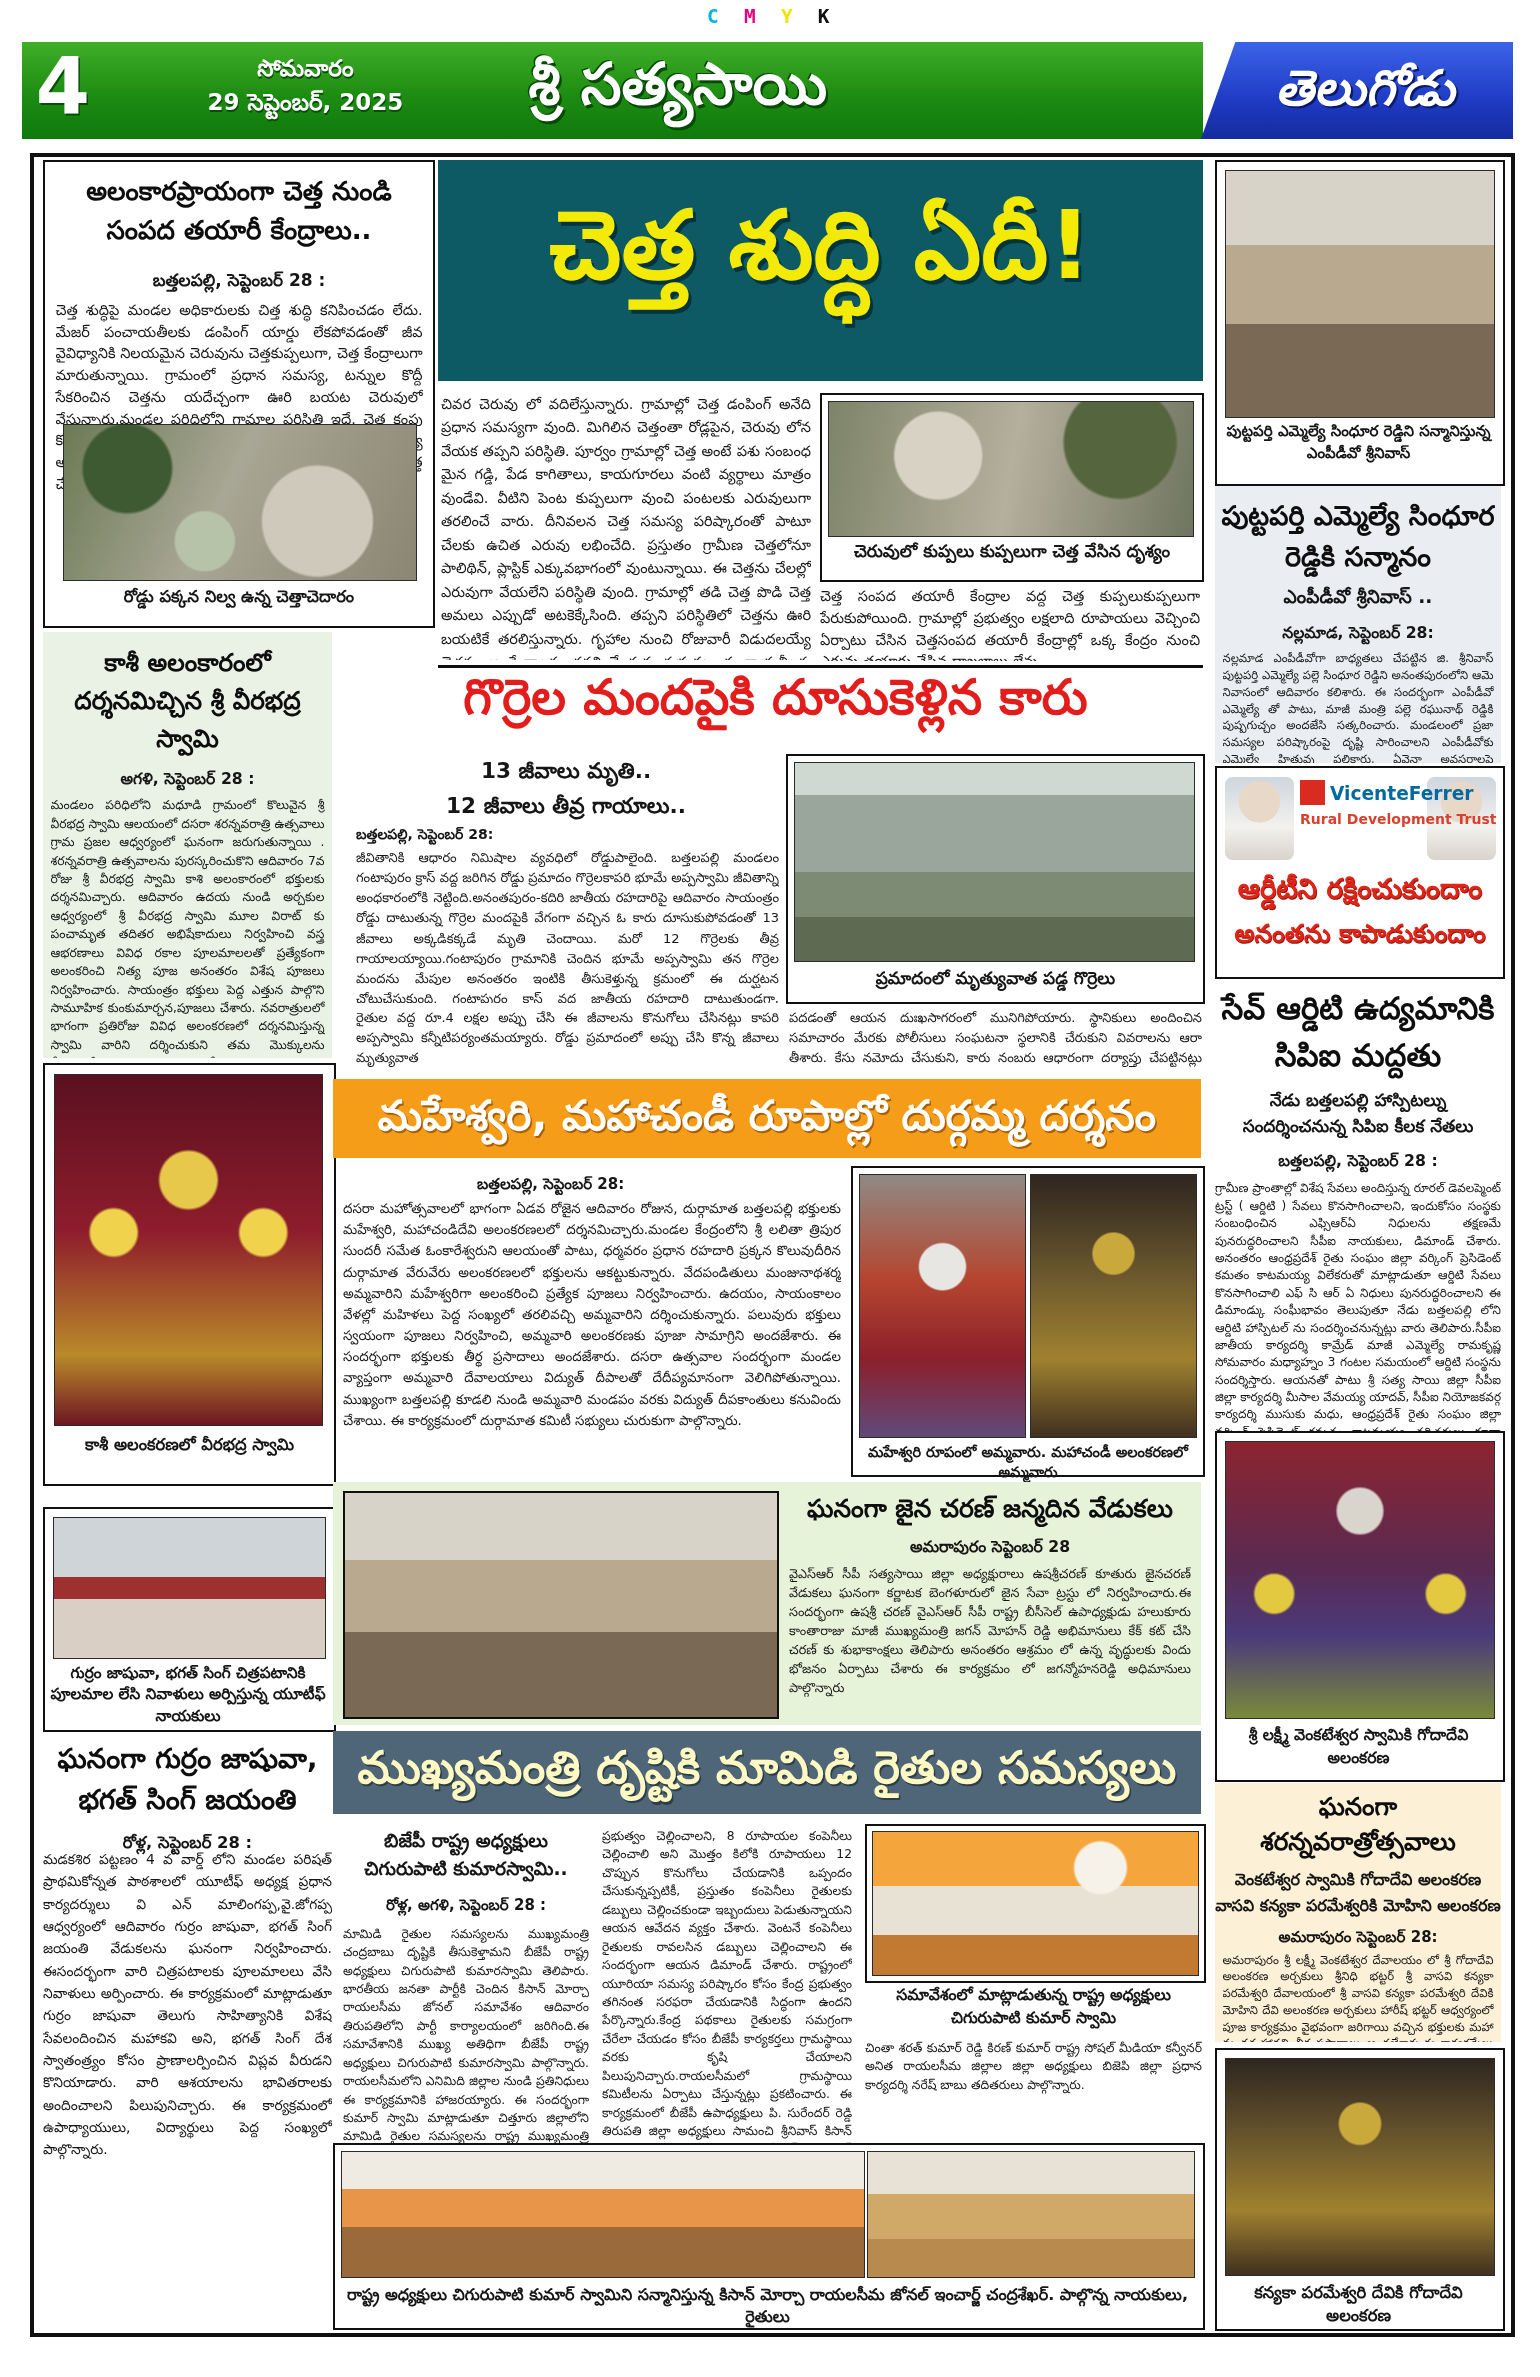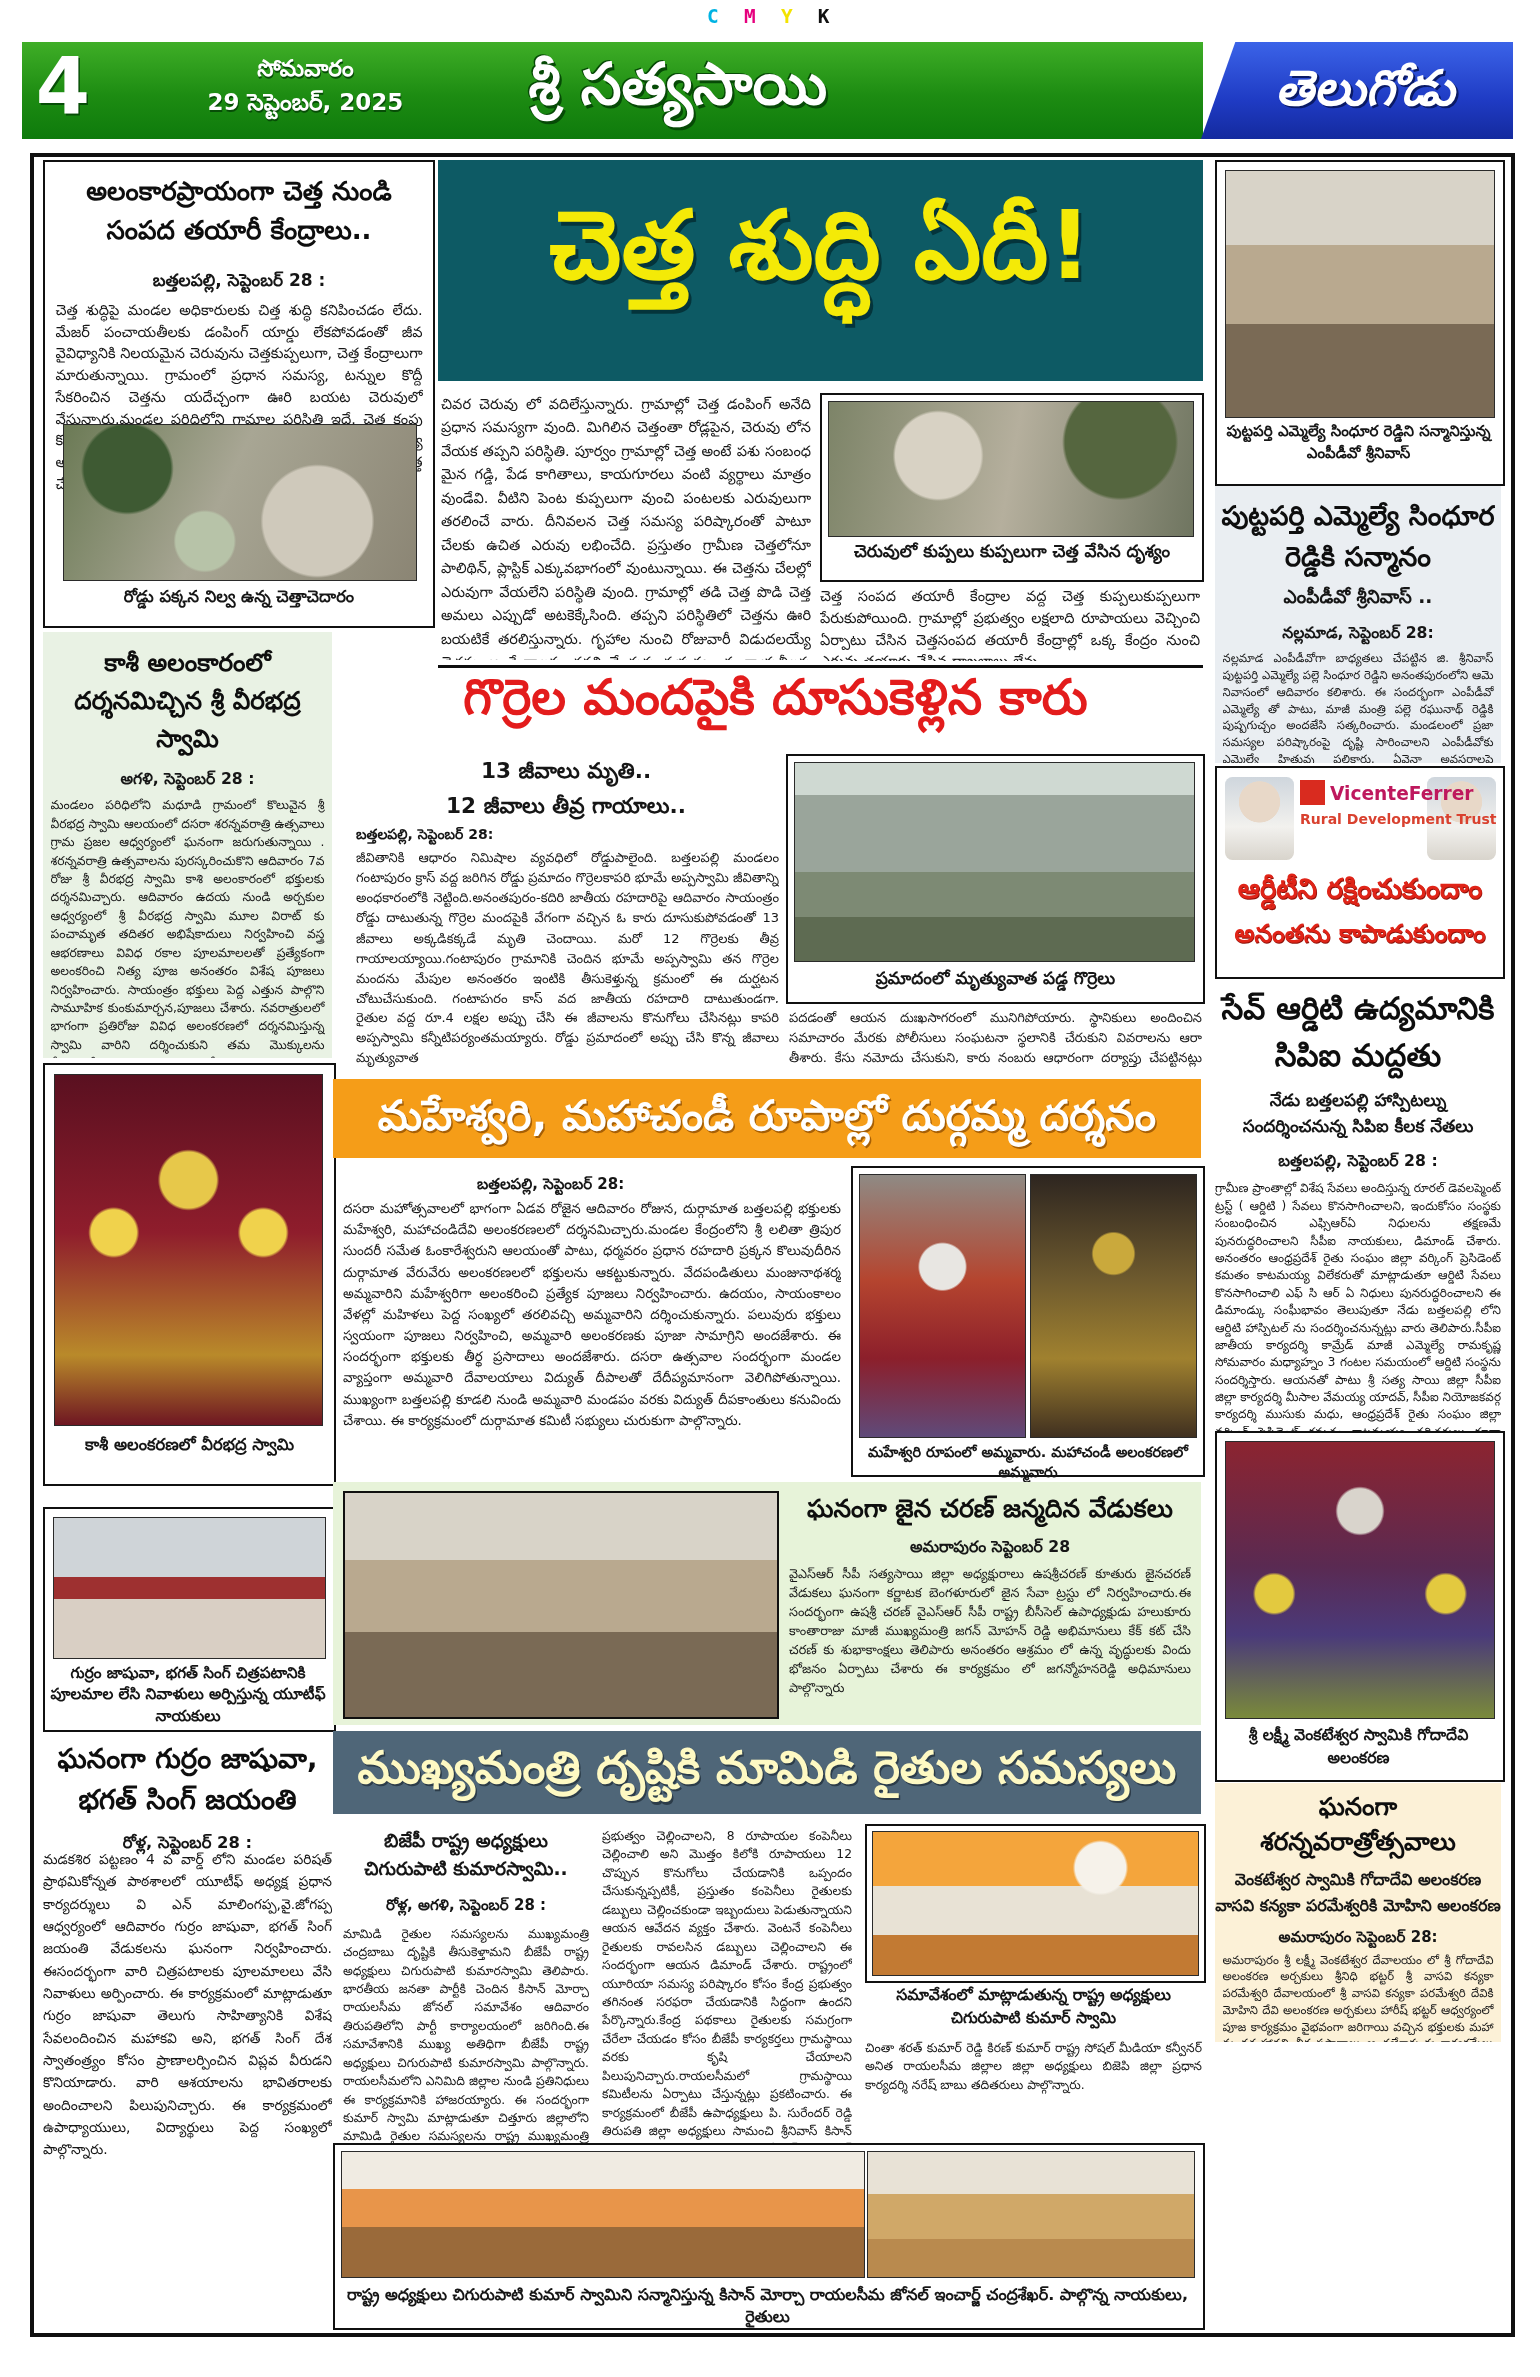--- a/index.html
+++ b/index.html
@@ -65,21 +65,21 @@
               radial-gradient(circle at 18% 55%,#e3c93f 0 7%,transparent 8%),
               radial-gradient(circle at 82% 55%,#e3c93f 0 7%,transparent 8%),
               linear-gradient(180deg,#8c2430,#5a2a52 45%,#4a3a7a 70%,#7a8a3a);}
   .ph-bjp{background:radial-gradient(circle at 70% 25%,#f6f2ea 0 10%,transparent 11%),
               linear-gradient(180deg,#f4a53c 0 38%,#e8e2d5 38% 72%,#c27a33 72%);}
   .ph-hall{background:linear-gradient(180deg,#e8e2d6 0 34%,#d0a868 34% 70%,#b98a4e 70%);}
   .ph-meet{background:linear-gradient(180deg,#f0ebe2 0 30%,#e8954a 30% 60%,#9a6a3a 60%);}
 
   .adbox{border:2.2px solid #101010;background:#fff;}
   .rdt-logo-red{background:#d92b1f;}
-  .rdt-brand{color:#be185d;font-weight:bold;}
+  .rdt-brand{color:#0369a1;font-weight:bold;}
   .rdt-trust{color:#d9412f;font-weight:bold;}
   .rdt-line{color:#e02418;font-weight:bold;text-shadow:0.7px 0.7px 0 #8a0f08;}
   .portrait{border-radius:7.5px;background:radial-gradient(circle at 50% 30%,#e8d8c8 0 30%,transparent 31%),
             linear-gradient(180deg,#cfd6dd,#f2f1ee 60%,#d8d4cc);}
 </style>
 </head>
 <body>
 
 <div id="page">
 
@@ -235,15 +235,19 @@
   </div>
 
   <div class="abs clip" style="left:1215px;top:1783px;width:286px;height:259px;background:#fcf1d7;">
     <div class="hl ctr" style="margin:9px 3px 1.5px;font-size:24.6px;">ఘనంగా శరన్నవరాత్రోత్సవాలు</div>
     <div class="ctr bold" style="font-size:16px;margin-top:7.5px;">వెంకటేశ్వర స్వామికి గోదాదేవి అలంకరణ</div>
     <div class="ctr bold" style="font-size:16px;margin-top:3px;">వాసవి కన్యకా పరమేశ్వరికి  మోహిని అలంకరణ</div>
     <div class="dateline ctr" style="font-size:15px;margin:9px 0 3px;">అమరాపురం సెప్టెంబర్ 28:</div>
     <div class="body-txt jt clip" style="margin:0 7.5px;font-size:11.6px;line-height:1.45;height:119px;">అమరాపురం శ్రీ లక్ష్మీ వెంకటేశ్వర దేవాలయం లో శ్రీ గోదాదేవి అలంకరణ అర్చకులు శ్రీనిధి భట్టర్ శ్రీ వాసవి కన్యకా పరమేశ్వరి దేవాలయంలో శ్రీ వాసవి కన్యకా పరమేశ్వరి దేవికి మోహిని దేవి అలంకరణ అర్చకులు హారీష్ భట్టర్ ఆధ్వర్యంలో పూజ కార్యక్రమం వైభవంగా జరిగాయి వచ్చిన భక్తులకు మహా మంగళ హారతి తీర్థ ప్రసాదాలు అందజేశారు.ఈ కార్యక్రమేలు ఆర్య వైశ్య సంఘం ఆధ్వర్యంలో నిర్వహించారు.</div>
   </div>
 
+  <div class="abs pbox" style="left:1215px;top:2048px;width:286px;height:279px;">
+    <div class="photo ph-deity-dark" style="position:absolute;left:7.5px;top:7.5px;width:268px;height:216px;"></div>
+    <div class="cap ctr" style="position:absolute;left:4.5px;top:233px;width:274px;font-size:16.4px;">కన్యకా పరమేశ్వరి దేవికి గోదాదేవి అలంకరణ</div>
+  </div>
 
 </div>
 
 
 </body></html>

